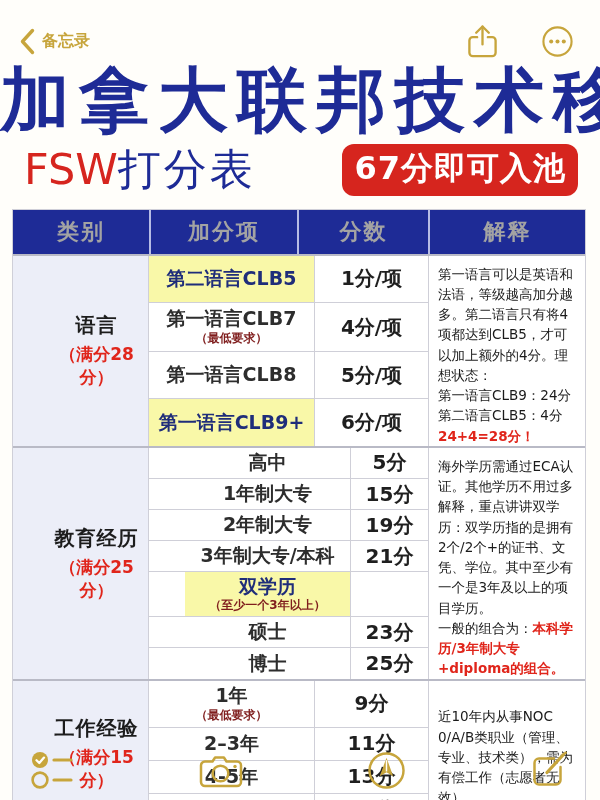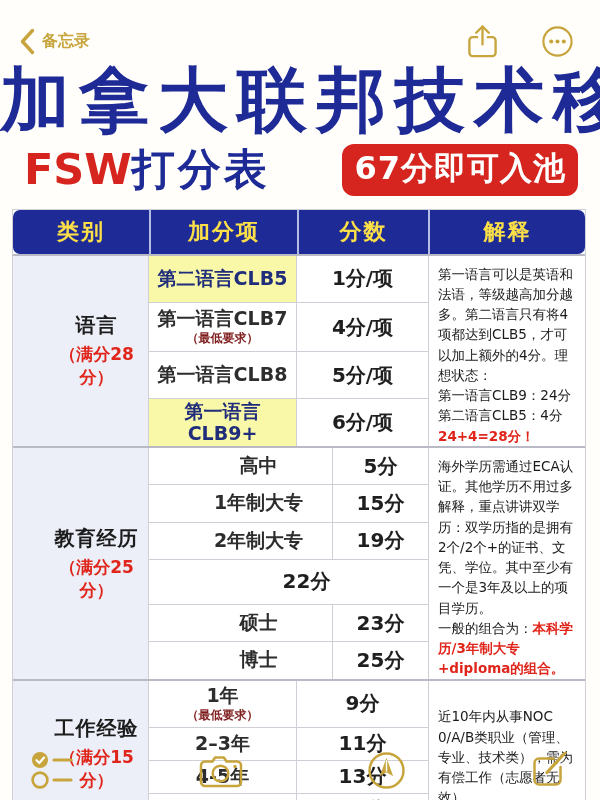--- a/index.html
+++ b/index.html
@@ -21,35 +21,35 @@
   
   .note-title{
     text-align:center;color:var(--navy,#1e2b96);
     font-size:70px;font-weight:900;letter-spacing:9px;
     line-height:1.08;margin-top:3px;white-space:nowrap;
   }
   .subtitle-row{
     display:flex;align-items:center;justify-content:space-between;
     padding:0 22px 0 24px;margin-top:5px;height:52px;
   }
-  .subtitle{font-size:43px;font-weight:700;color:var(--navy,#1e2b96);letter-spacing:3px;white-space:nowrap;}
+  .subtitle{font-size:43px;font-weight:400;color:var(--navy,#1e2b96);letter-spacing:3px;white-space:nowrap;}
   .subtitle .fsw{color:var(--red,#d6251e);letter-spacing:0;}
   .badge{
     background:var(--red,#d6251e);color:#fff;
     font-size:32px;font-weight:900;letter-spacing:1px;
     padding:3px 12px 5px;border-radius:12px;white-space:nowrap;
   }
   
   .score-table{
     margin:13px 12px 0;width:574px;box-sizing:border-box;
     border:1px solid var(--border,#cfcfd8);background:#fff;
   }
   .thead{
     display:grid;grid-template-columns:136px 148px 131px 1fr;
-    background:var(--navy,#1e2b96);color:#fde047;height:44px;border-radius:7px;
+    background:var(--navy,#1e2b96);color:#a3a3a3;height:44px;
   }
   .thead .th{
     display:flex;align-items:center;justify-content:center;
     font-size:22px;font-weight:bold;letter-spacing:2px;
     border-left:2px solid rgba(235,238,255,.75);
   }
   .thead .th:first-child{border-left:none;}
   .section{
     display:grid;grid-template-columns:136px 279px 1fr;
     border-top:2px solid #b9bac6;
@@ -63,21 +63,21 @@
   .cat-note{font-size:17px;font-weight:bold;color:var(--redtext,#e0251b);}
   .items{display:flex;flex-direction:column;}
   .item-row{display:flex;flex:1;border-top:1px solid var(--border,#cfcfd8);}
   .item-row:first-child{border-top:none;}
   .item-row{min-height:32px;}
   .item-row.tall{min-height:48px;}
   .sec-edu .item-row{min-height:30px;padding-left:36px;}
   .sec-edu .item-row.tall{min-height:44px;}
   .sec-work .item-row.tall{min-height:46px;}
   .item-label{
-    width:148px;box-sizing:border-box;
+    width:166px;box-sizing:border-box;
     display:flex;flex-direction:column;justify-content:center;align-items:center;
     font-size:19px;font-weight:bold;color:#2d2d2d;
     border-right:1px solid var(--border,#cfcfd8);padding:3px 2px;text-align:center;line-height:1.15;
   }
   .item-label.highlight{background:var(--highlight,#f9f8a8);color:#1f2d7a;}
   .sub{font-size:12px;font-weight:600;color:#7f1d1d;margin-top:2px;letter-spacing:0;}
   .item-score{
     flex:1;display:flex;align-items:center;justify-content:center;
     font-size:20px;font-weight:bold;color:#1f1f1f;
   }
@@ -200,22 +200,31 @@
             <span>1年制大专</span>
           </div>
         <div class="item-score">15分</div>
       </div>
       <div class="item-row">
         <div class="item-label">
             <span>2年制大专</span>
           </div>
         <div class="item-score">19分</div>
       </div>
+      <div class="item-row">
+        <div class="item-label">
+            <span>3年制大专/本科</span>
+          </div>
+        <div class="item-score">21分</div>
+      </div>
       <div class="item-row tall">
-        <div class="item-score">22分</div>
+        <div class="item-label highlight">
+          <span>双学历</span>
+          <span class="sub">（至少一个3年以上）</span>
+        </div>
       </div>
       <div class="item-row">
         <div class="item-label">
             <span>硕士</span>
           </div>
         <div class="item-score">23分</div>
       </div>
       <div class="item-row">
         <div class="item-label">
             <span>博士</span>

